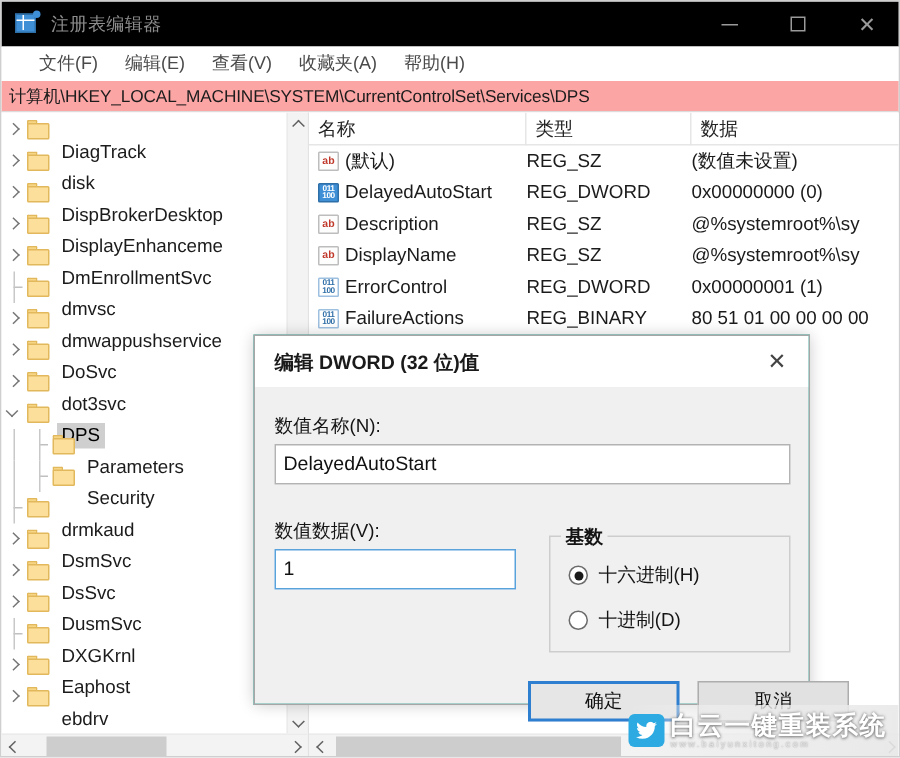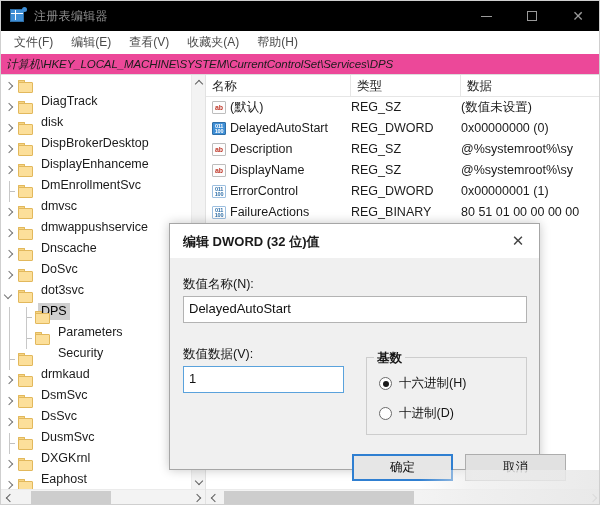--- a/index.html
+++ b/index.html
@@ -55,33 +55,34 @@
   }
   .wc.close{font-size:14px;}
   .wc-min{display:block;width:11px;height:1px;background:#9a9a9a;}
   .wc-max{display:block;width:10px;height:10px;border:1px solid #9a9a9a;box-sizing:border-box;}
 
   
   .menubar{
     position:absolute;left:0;top:30px;width:600px;height:23px;
     background:#ffffff;display:flex;align-items:center;
     box-sizing:border-box;
+    padding-left:12px;
   }
   .menu-item{
     font-size:12px;color:#4a4a4a;padding:0 9px;line-height:23px;white-space:nowrap;
   }
   .menu-item:first-child{margin-left:4px;}
 
   
   .addressbar{
     position:absolute;left:0;top:53px;width:600px;height:21px;
-    background:#ec4899;
+    background:#fca5a5;
     border-bottom:1px solid #dcdcdc;
     box-sizing:border-box;
-    display:flex;align-items:center;font-style:italic;
+    display:flex;align-items:center;
   }
   .address-text{
     font-size:11.5px;color:#1c1c1c;margin-left:5px;white-space:nowrap;letter-spacing:-0.1px;
   }
 
   
   .panes{
     position:absolute;left:0;top:74px;width:600px;height:431px;
     display:flex;
     background:#ffffff;
@@ -428,30 +429,20 @@
             <span class="tlabel">dmwappushservice</span>
           </div>
           <div class="tnode">
             <span class="tw">
               <span class="chev"></span>
             </span>
             <span class="folder">
               <span class="tab"></span>
               <span class="body"></span>
             </span>
-            <span class="tlabel">Dnscache</span>
-          </div>
-          <div class="tnode">
-            <span class="tw">
-              <span class="chev"></span>
-            </span>
-            <span class="folder">
-              <span class="tab"></span>
-              <span class="body"></span>
-            </span>
             <span class="tlabel">DoSvc</span>
           </div>
           <div class="tnode">
             <span class="tw">
               <span class="chev"></span>
             </span>
             <span class="folder">
               <span class="tab"></span>
               <span class="body"></span>
             </span>
@@ -708,14 +699,25 @@
         <span class="rdot"></span>
         <span class="rlab">十进制(D)</span>
       </div>
 
       <div class="btn ok">确定</div>
       <div class="btn cancel">取消</div>
     </div>
   </div>
 
   <div class="wm-bg"></div>
+  <div class="wm">
+    <div class="wm-bird">
+      <svg width="14" height="12" viewBox="0 0 24 20" aria-hidden="true">
+        <path fill="#ffffff" d="M24 2.3c-.9.4-1.8.7-2.8.8 1-.6 1.8-1.6 2.2-2.7-1 .6-2 1-3.1 1.2A4.9 4.9 0 0 0 11.9 6c-4.1-.2-7.7-2.2-10.1-5.2-.4.7-.7 1.6-.7 2.5 0 1.7.9 3.2 2.2 4.1-.8 0-1.6-.2-2.2-.6v.1c0 2.4 1.7 4.4 3.9 4.8-.4.1-.8.2-1.3.2-.3 0-.6 0-.9-.1.6 2 2.4 3.4 4.6 3.4-1.7 1.3-3.8 2.1-6.1 2.1H0a13.9 13.9 0 0 0 7.5 2.2c9.1 0 14-7.5 14-14v-.6c1-.7 1.8-1.6 2.5-2.6z"></path>
+      </svg>
+    </div>
+    <div class="wm-txt">
+      <span class="wm-main">白云一键重装系统</span>
+      <span class="wm-sub">www.baiyunxitong.com</span>
+    </div>
+  </div>
 
 </div>
 
 </body></html>

